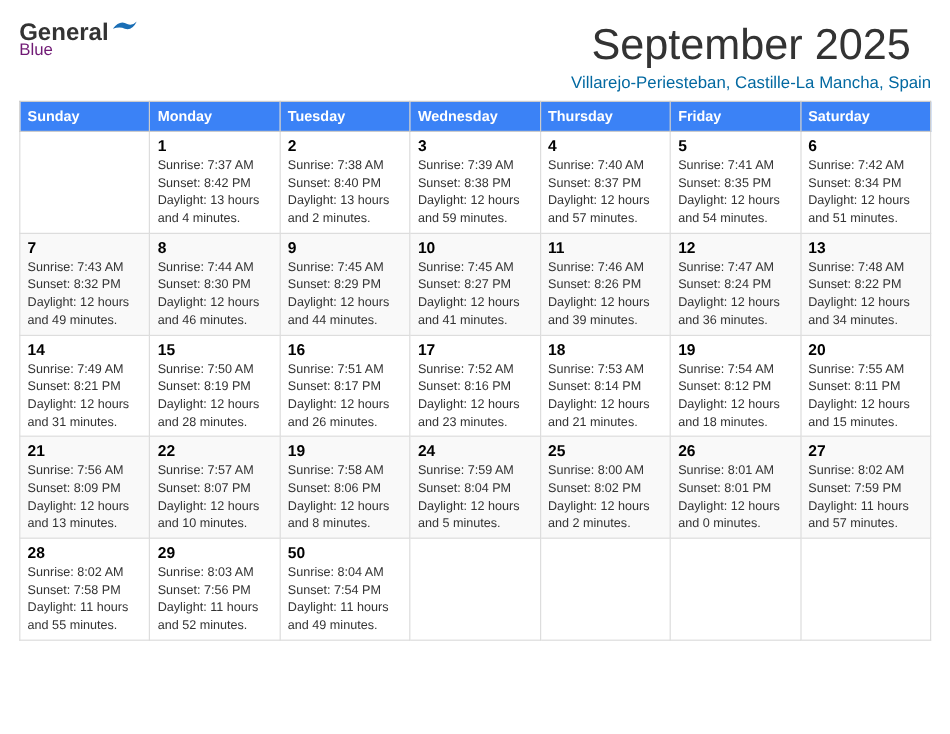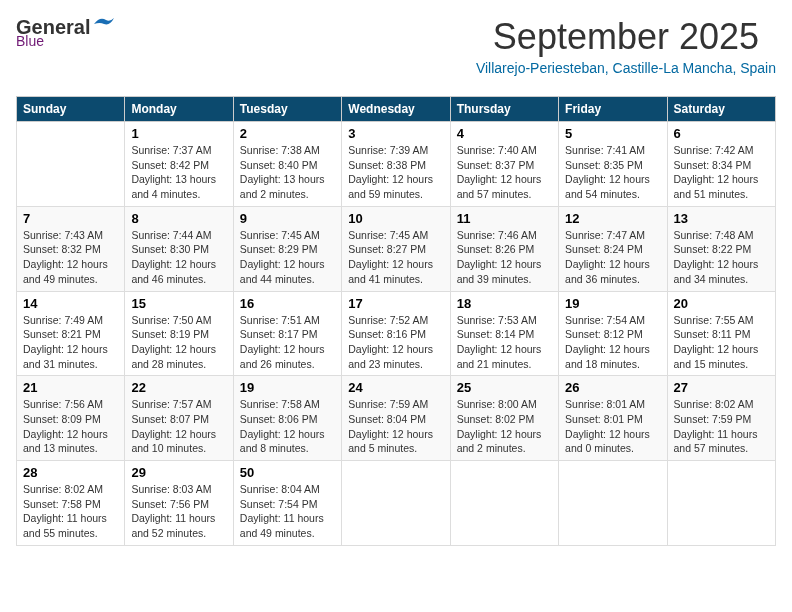--- a/index.html
+++ b/index.html
@@ -7,21 +7,21 @@
       font-family: Arial, sans-serif;
       background: #fff;
       width: 792px;
       min-height: 612px;
       padding: 16px;
     }
     .header {
       display: flex;
       align-items: flex-start;
       justify-content: space-between;
-      margin-bottom: 20px;
+      margin-bottom: 8px;
     }
     .logo {
       display: flex;
       flex-direction: column;
       align-items: flex-start;
     }
     .title-block {
       text-align: center;
     }
     .month-title {
@@ -63,21 +63,21 @@
     .day-info {
       font-size: 10.5px;
       color: #333;
       line-height: 1.4;
     }
     .empty-cell {
       background: #fafafa;
     }
     tr:nth-child(even) td { background: #f9f9f9; }
     tr:nth-child(odd) td { background: #fff; }
-    .header-row th { background-color: #0c4a6e; }
+    .header-row th { background-color: #3b82f6; }
   </style>
 </head>
 <body>
 
 <div class="header">
   <div class="logo">
     <div style="display:flex;align-items:center;gap:2px;">
       <span style="font-size:20px;font-weight:bold;color:#333;">General</span>
       <svg width="22" height="16" viewBox="0 0 22 16" style="margin-top:-8px;">
         <path d="M2,8 Q8,0 14,4 Q18,6 22,2 Q18,10 12,8 Q8,6 2,8Z" fill="#1a6eb5"></path>

